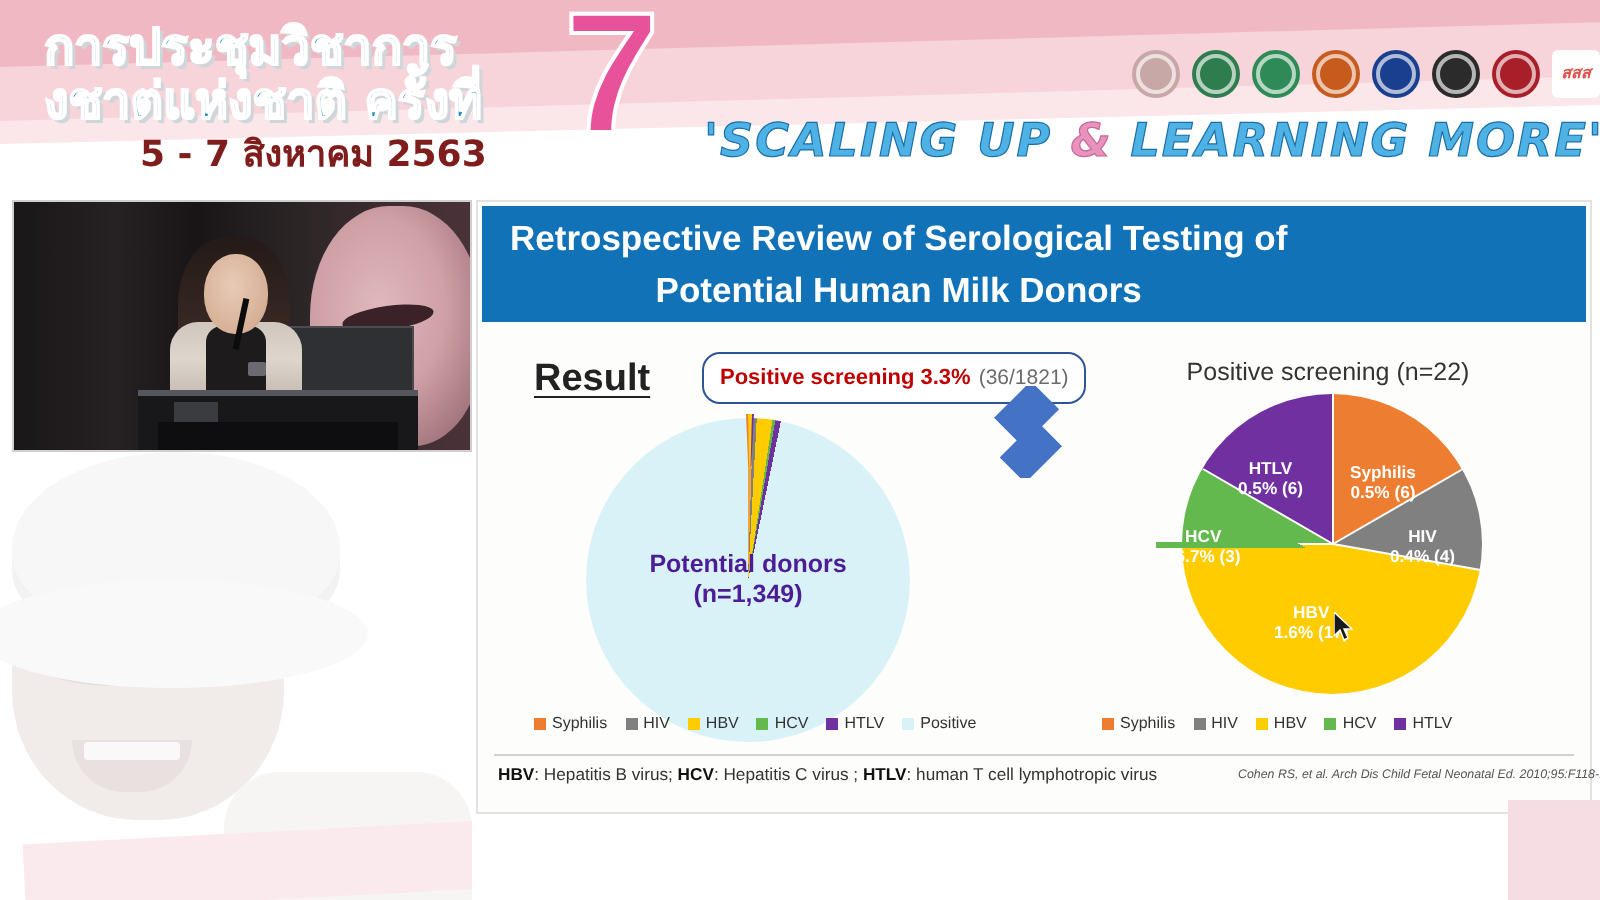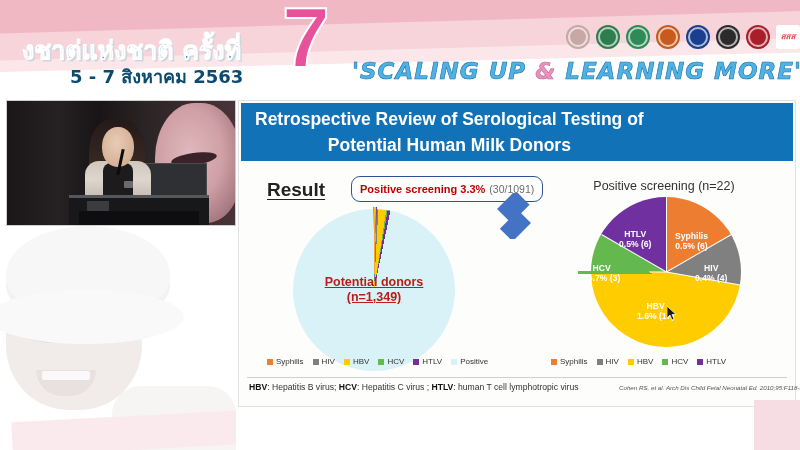--- a/index.html
+++ b/index.html
@@ -24,21 +24,21 @@
     font-weight:bold;color:#1f8fc9;
     -webkit-text-stroke:1px #ffffff;
     text-shadow:2px 2px 0 #cfd6da;
     letter-spacing:0px;white-space:nowrap;
   }
   .thai1{top:3px;font-size:25px;}
   .thai2{top:30px;font-size:25px;}
   .thai-date{
     position:absolute;left:70px;top:62px;
     font-family:"DejaVu Sans","Liberation Sans",sans-serif;
-    font-weight:bold;font-size:18px;color:#0c4a6e;white-space:nowrap;
+    font-weight:bold;font-size:18px;color:#7f1d1d;white-space:nowrap;
   }
   .big7{
     position:absolute;left:282px;top:-6px;
     font-size:86px;line-height:86px;font-weight:bold;
     color:#e8529b;font-family:"Liberation Sans",sans-serif;
     -webkit-text-stroke:2px #ffffff;
   }
   .tagline{
     position:absolute;left:352px;top:58px;
     font-size:23px;font-weight:bold;font-style:italic;
@@ -111,21 +111,21 @@
   .pie-left{position:absolute;left:30px;top:0px;width:162px;height:162px;border-radius:50%;
     background:
       conic-gradient(from 0deg,
         #f2a33c 0deg 1.8deg,
         #808080 1.8deg 3.1deg,
         #ffcc00 3.1deg 8.7deg,
         #63b94e 8.7deg 9.7deg,
         #7030a0 9.7deg 11.7deg,
         #d9f2f7 11.7deg 360deg);}
   .pie-left-label{position:absolute;left:0;top:66px;width:222px;text-align:center;
-    font-size:12.5px;font-weight:bold;color:#b91c1c;line-height:15px;text-decoration:underline;}
+    font-size:12.5px;font-weight:bold;color:#4c1d95;line-height:15px;}
   .sliver{position:absolute;left:108px;top:-2px;width:8px;height:26px;}
 
   .pie-right-title{position:absolute;left:300px;top:78px;width:250px;text-align:center;
     font-size:12.5px;color:#333;}
   .pie-right-wrap{position:absolute;left:330px;top:96px;width:200px;height:166px;}
   .pie-right{position:absolute;left:22px;top:0px;width:150px;height:150px;border-radius:50%;
     background:
       conic-gradient(from 0deg,
         #ed7d31 0deg 60deg,
         #808080 60deg 100deg,
@@ -159,20 +159,21 @@
 <body>
 
 <div id="stage">
 
   <div class="header">
     <div class="hdr-band-a"></div>
     <div class="hdr-band-b"></div>
     <div class="hdr-band-c"></div>
     <div class="hdr-white"></div>
 
+    <div class="thai1">การประชุมวิชาการ</div>
     <div class="thai2">งชาต่แห่งชาติ ครั้งที่</div>
     <div class="thai-date">5 - 7 สิงหาคม 2563</div>
     <div class="big7">7</div>
 
     <div class="tagline"><span>'SCALING UP </span><span class="amp">&amp;</span><span> LEARNING MORE'</span></div>
 
     <div class="logos">
       <div class="logo" style="background:#c8a7a7">
           <div class="ring"></div>
         </div>
@@ -234,21 +235,21 @@
       <div>
         <span>Retrospective Review of Serological Testing of</span>
         <span>Potential Human Milk Donors</span>
       </div>
     </div>
 
     <div class="result-label">Result</div>
 
     <div class="callout">
       <span class="c-red">Positive screening 3.3%</span>
-      <span class="c-gray">(30/1091)</span>
+      <span class="c-gray">(36/1821)</span>
     </div>
 
     <svg class="arrow-blue" viewBox="0 0 46 46">
       <polygon points="6,4 26,4 26,16 40,16 40,42 22,42 22,30 6,30" fill="#4472c4" transform="rotate(45 23 23)"></polygon>
     </svg>
 
     <div class="pie-left-wrap">
       <div class="pie-left"></div>
       <svg class="sliver" viewBox="0 0 8 26">
         <polygon points="3,0 5,0 4.2,26 3.6,26" fill="#ffcc00"></polygon>

